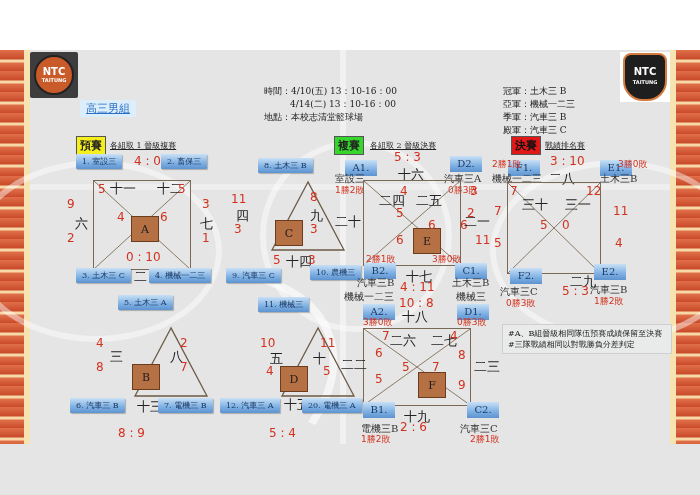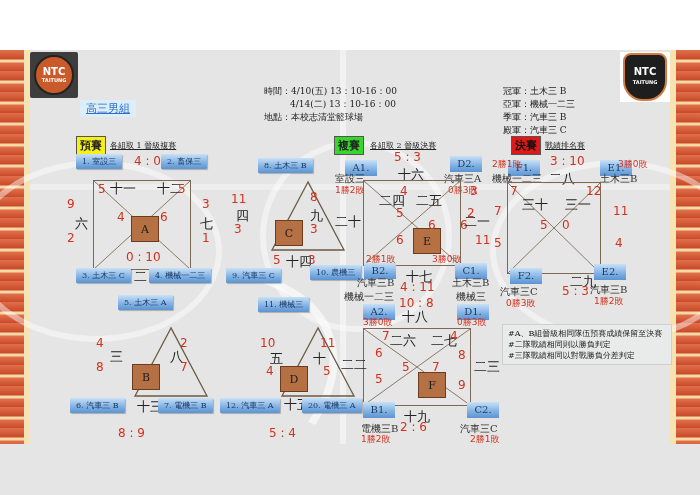--- a/index.html
+++ b/index.html
@@ -264,17 +264,16 @@
     <div class="abs seed" style="left:564px;top:214px;">E2.</div>
     <div class="abs k" style="left:540px;top:223px;">二九</div>
     <div class="abs tn" style="left:470px;top:235px;">汽車三C</div>
     <div class="abs r" style="left:532px;top:234px;">5 : 3</div>
     <div class="abs tn" style="left:560px;top:233px;">汽車三B</div>
     <div class="abs rs" style="left:476px;top:247px;">0勝3敗</div>
     <div class="abs rs" style="left:564px;top:245px;">1勝2敗</div>
 
     <div class="abs rules" style="left:472px;top:274px;width:158px;">
       <div>#A、B組晉級相同隊伍預賽成績保留至決賽</div>
-      <div>#二隊戰績相同則以勝負判定</div>
       <div>#三隊戰績相同以對戰勝負分差判定</div>
     </div>
   </div>
 </div>
 
 </body></html>

